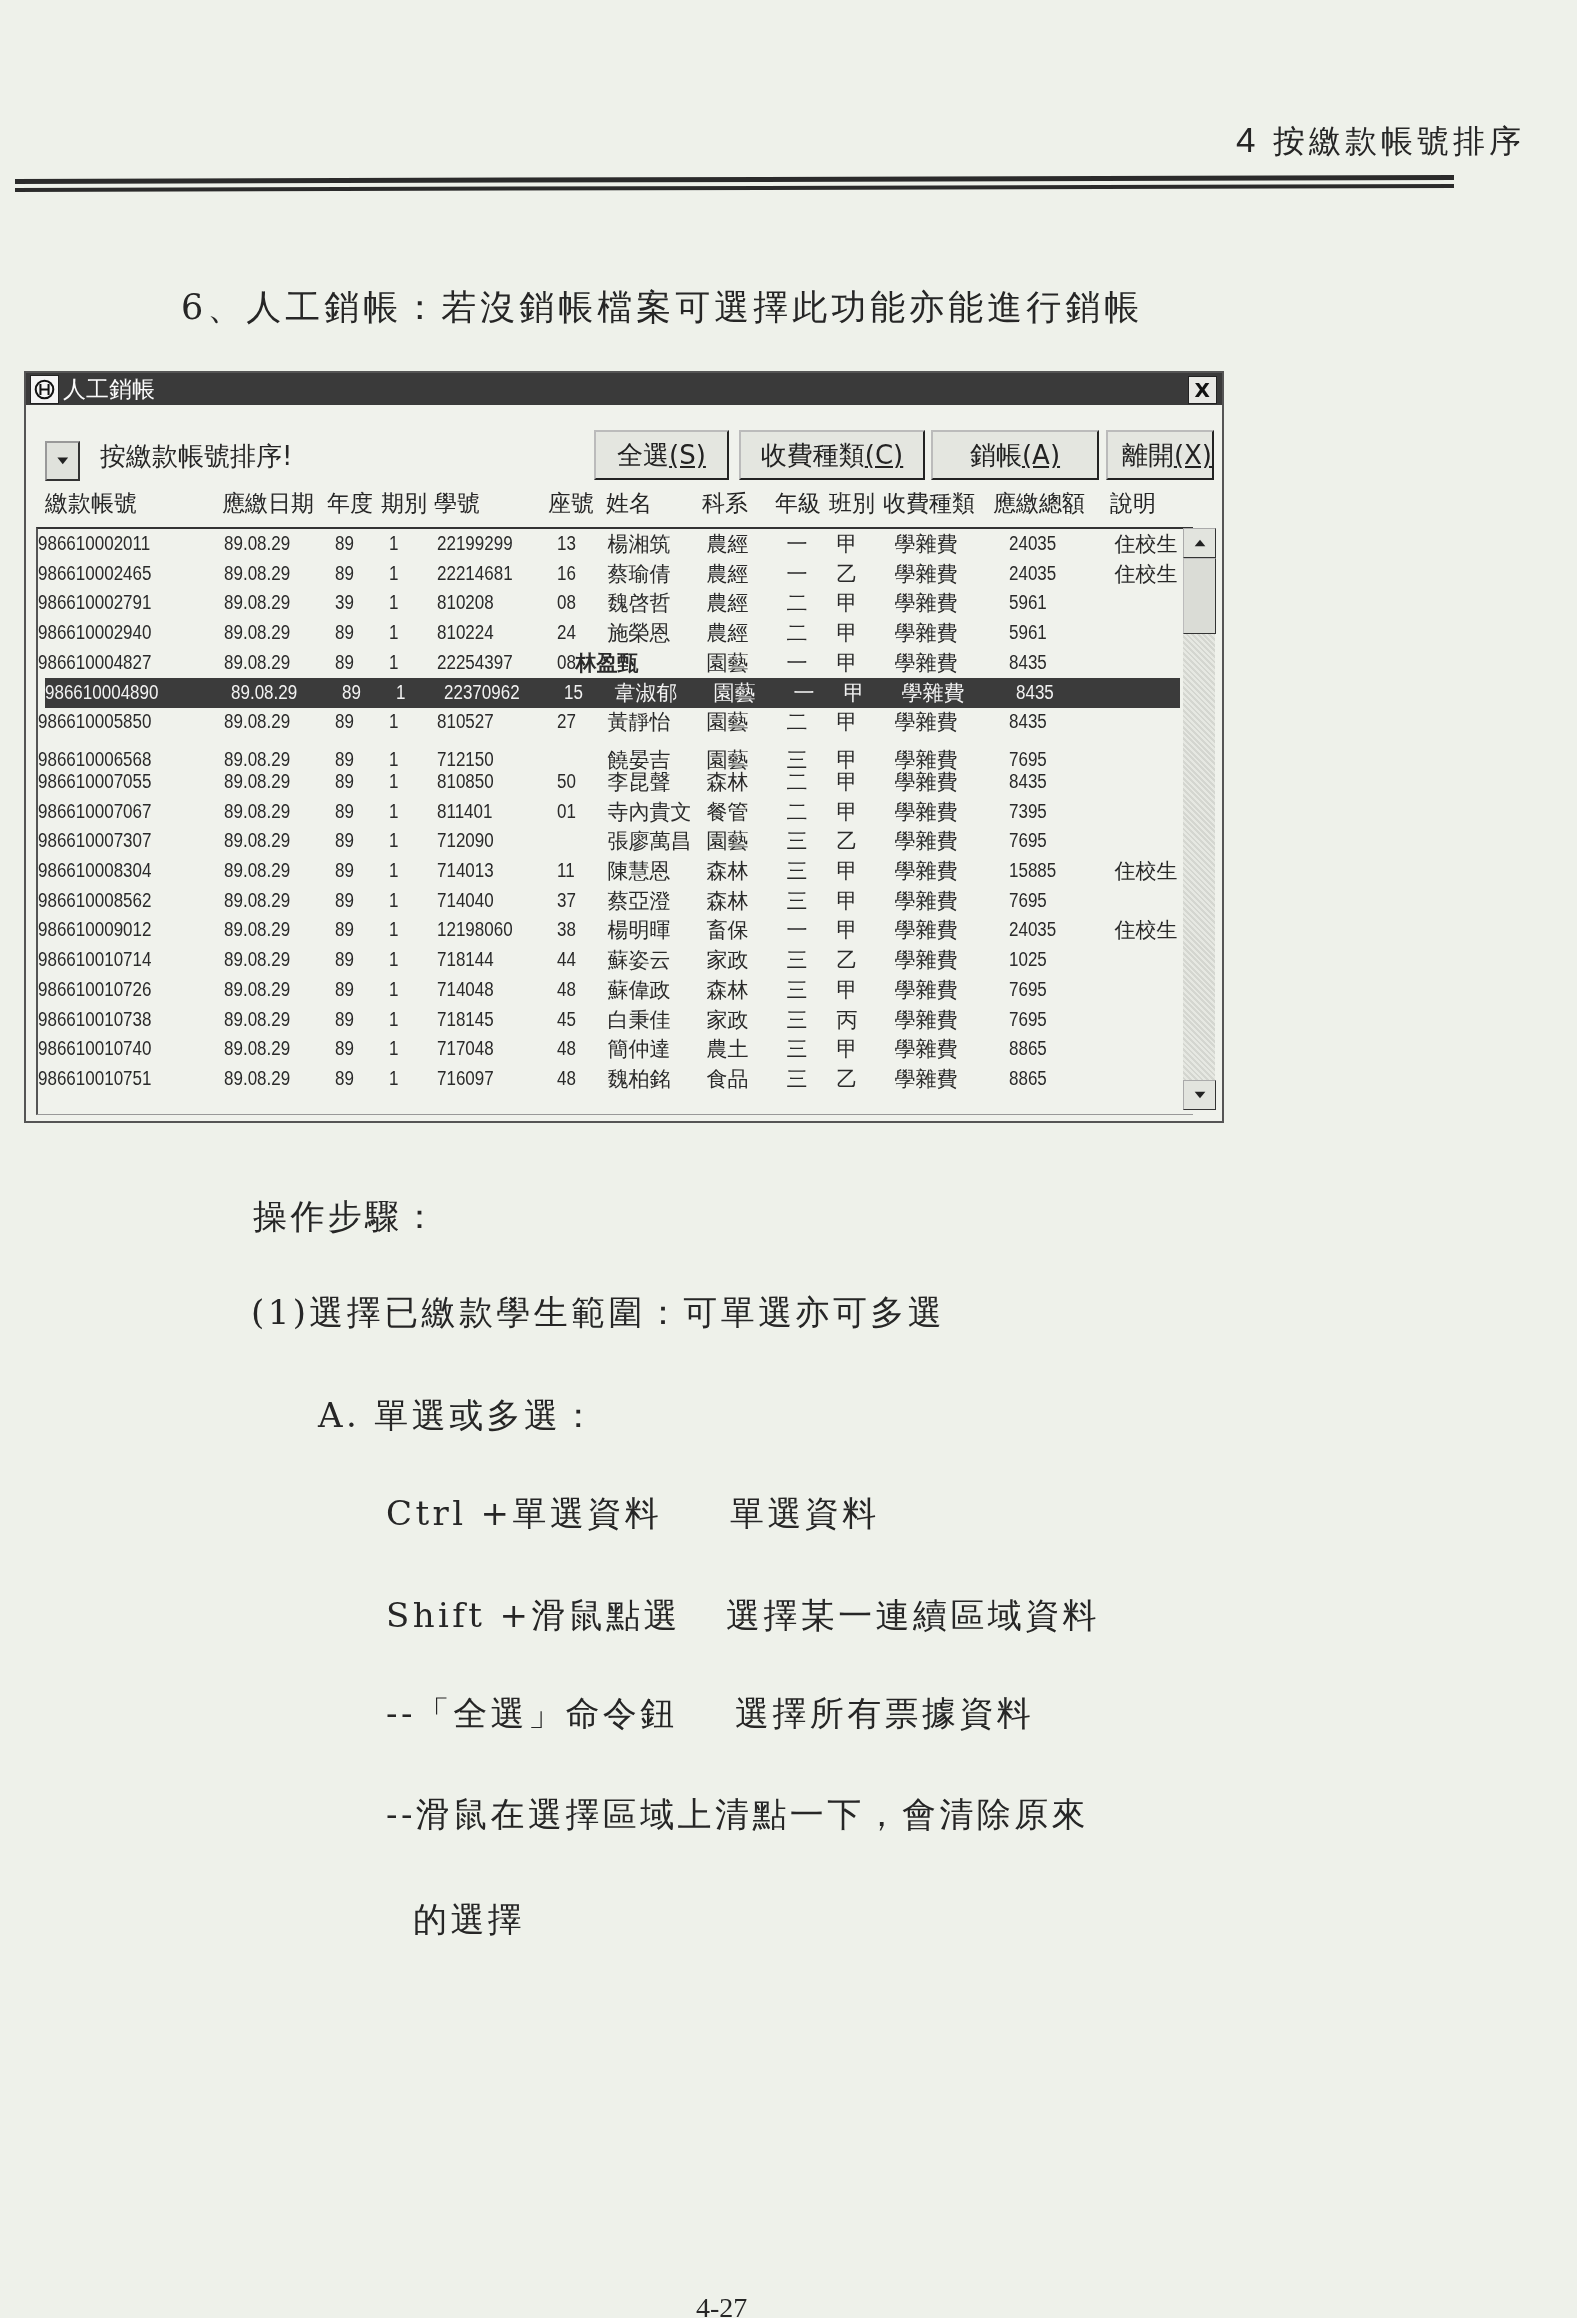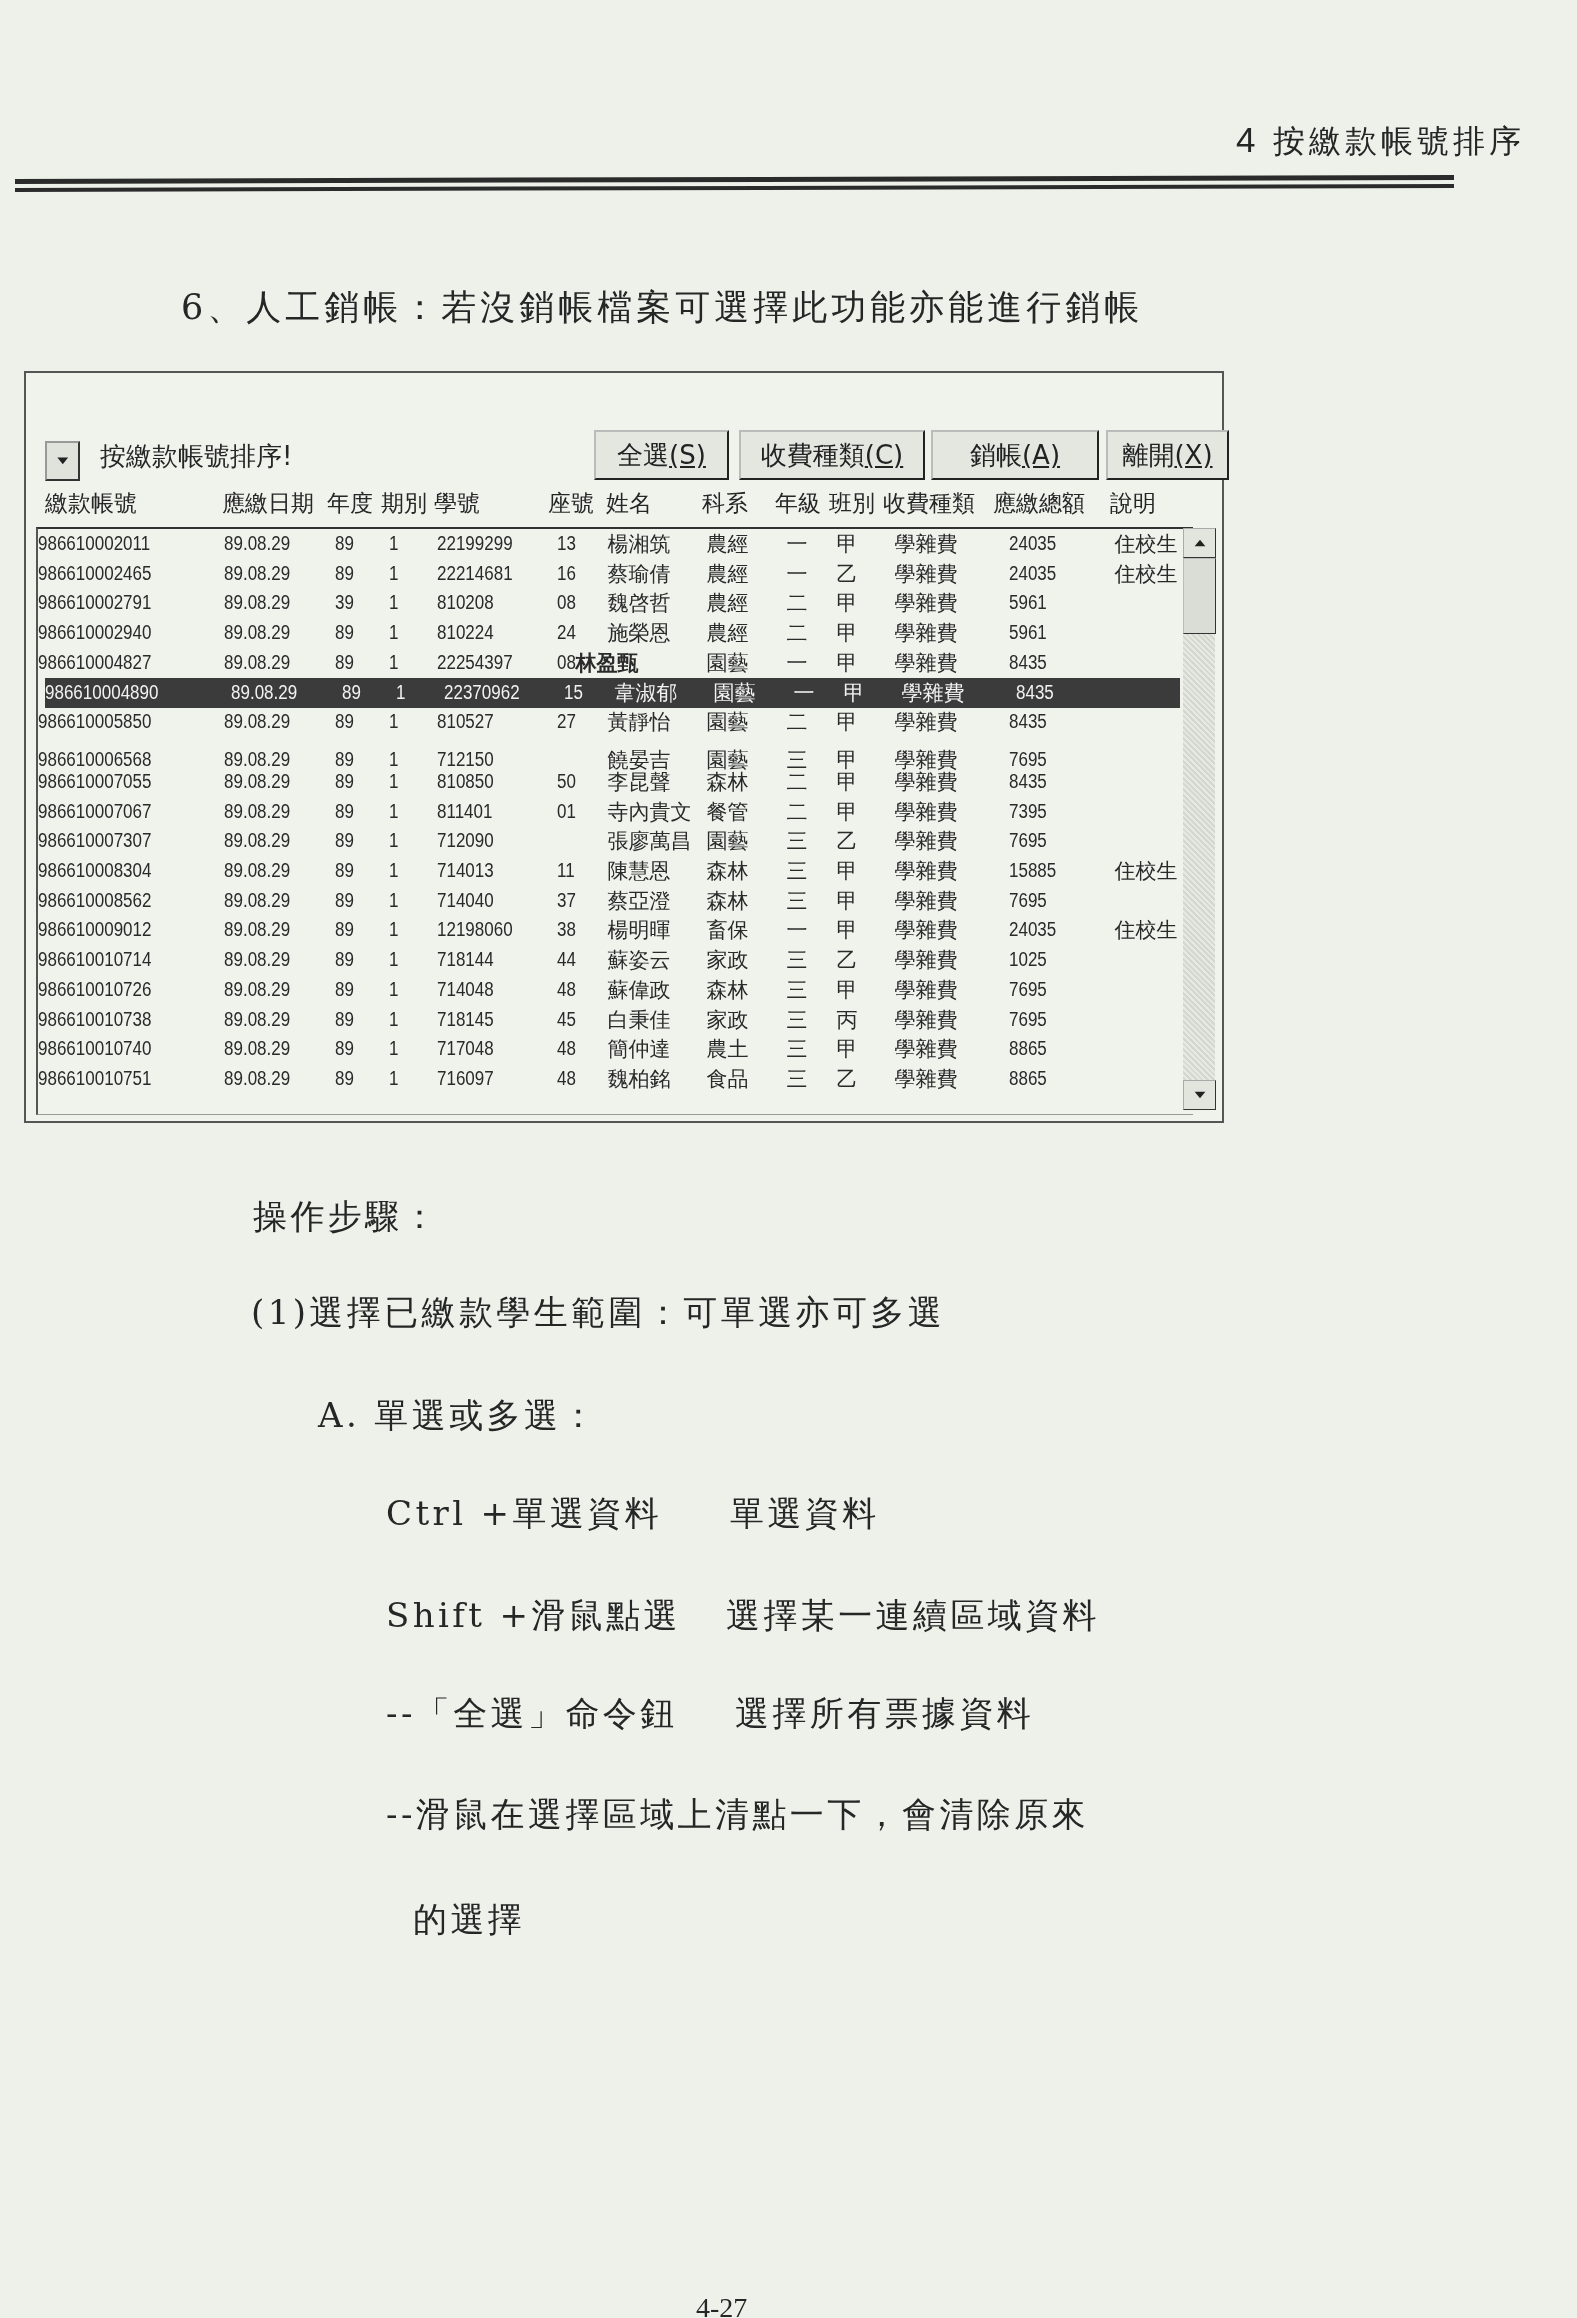--- a/index.html
+++ b/index.html
@@ -76,41 +76,51 @@
 
 <div class="page-header">
   <span class="chap">4</span><span>按繳款帳號排序</span>
 </div>
 <div class="rule1"></div>
 <div class="rule2"></div>
 
 <div class="section-title">6、人工銷帳：若沒銷帳檔案可選擇此功能亦能進行銷帳</div>
 
 <div class="win">
+  <div class="titlebar">
+    <span class="app-icon">
+      <svg width="23" height="23" viewBox="0 0 34 34">
+          <circle cx="17" cy="17" r="13" fill="none" stroke="#111" stroke-width="3"></circle>
+          <path d="M11 9 V25 M23 9 V25 M11 17 H23" stroke="#111" stroke-width="3"></path>
+        </svg>
+    </span>
+    <span>人工銷帳</span>
+    <span class="close-btn">X</span>
+  </div>
 
   <div class="sort-dd">
     <svg width="13.5" height="9.5" viewBox="0 0 20 14">
         <path d="M2 2 L18 2 L10 12 Z" fill="#222"></path>
       </svg>
   </div>
   <div class="sort-label">按繳款帳號排序!</div>
 
   <div class="btn" style="left:568px;width:135px;">
       <span>全選</span>
       <span class="u">(S)</span>
     </div>
   <div class="btn" style="left:713px;width:186px;">
       <span>收費種類</span>
       <span class="u">(C)</span>
     </div>
   <div class="btn" style="left:905px;width:168px;">
       <span>銷帳</span>
       <span class="u">(A)</span>
     </div>
-  <div class="btn" style="left:1080px;width:123px;">
+  <div class="btn" style="left:1080px;width:108px;justify-content:flex-end;">
       <span>離開</span>
       <span class="u">(X)</span>
     </div>
 
   <span class="colhead" style="left:19px">繳款帳號</span>
   <span class="colhead" style="left:196px">應繳日期</span>
   <span class="colhead" style="left:301px">年度</span>
   <span class="colhead" style="left:355px">期別</span>
   <span class="colhead" style="left:408px">學號</span>
   <span class="colhead" style="left:522px">座號</span>

